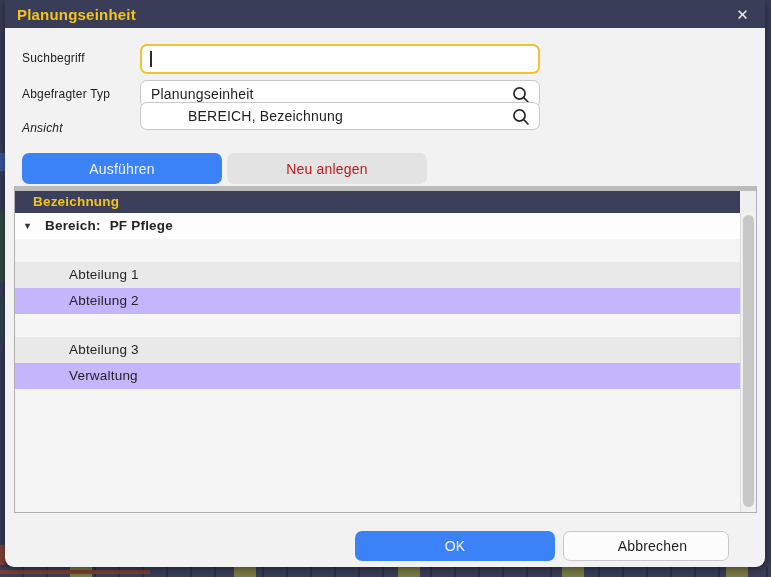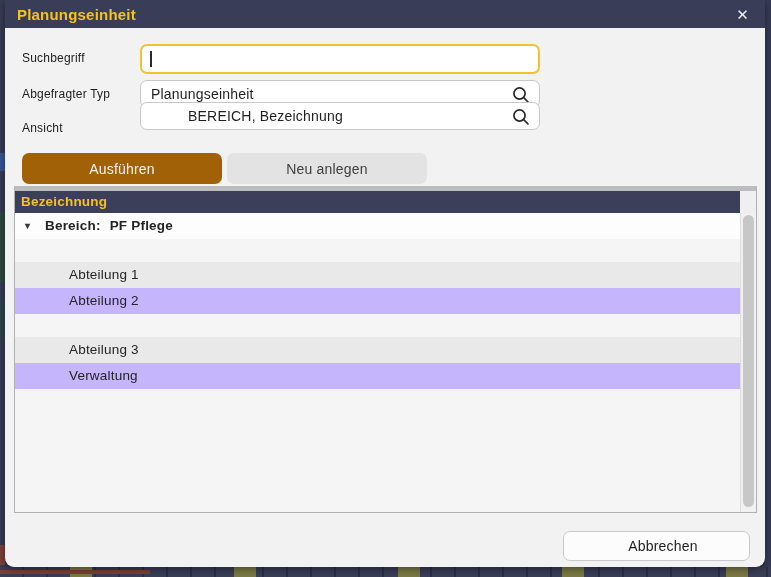--- a/index.html
+++ b/index.html
@@ -41,58 +41,58 @@
     display: flex; align-items: center; padding: 0 12px;
   }
   .title { color: #f5c31d; font-weight: bold; font-size: 15px; }
   .close {
     margin-left: auto; color: #eceef2; font-size: 15px; line-height: 1;
     cursor: pointer; padding: 2px 4px;
   }
 
   
   .flabel { position: absolute; font-size: 12px; color: #1c1c1c; left: 17px; }
-  .l1 { top: 51px; } .l2 { top: 87px; } .l3 { top: 121px; }
+  .l1 { top: 51px; } .l2 { top: 87px; } .l3 { top: 121px; font-style: italic; }
   .field {
     position: absolute; left: 135px; width: 400px; height: 28px;
     background: #ffffff; border: 1px solid #c9c9c9; border-radius: 7px;
     font-size: 14px; color: #1e1e1e; line-height: 26px; padding: 0 30px 0 10px;
     white-space: nowrap; overflow: hidden;
   }
   .field.focused {
     top: 44px; height: 30px; border: 2px solid #f2c230; line-height: 26px;
   }
   .f2 { top: 80px; } .f3 { top: 102px; padding-left: 47px; }
   .caret { position: absolute; left: 8px; top: 5px; width: 1.5px; height: 16px; background: #2b2b2b; }
   .mag { position: absolute; right: 8px; top: 4px; width: 20px; height: 20px; cursor: pointer; }
 
   
   .btn {
     position: absolute; height: 31px; border-radius: 7px; border: none;
     font-family: inherit; font-size: 14px; letter-spacing: 0.2px;
     display: flex; align-items: center; justify-content: center; cursor: pointer;
   }
-  .btn-dark  { background: #a16207; color: #f2f2f5; }
-  .btn-light { background: #e3e3e3; color: #404040; }
+  .btn-dark  { background: #3b82f6; color: #f2f2f5; }
+  .btn-light { background: #e3e3e3; color: #b91c1c; }
   .btn-white { background: #fcfcfc; color: #1e1e1e; border: 1px solid #c9c9c9; }
   .b-exec { left: 17px;  top: 153px; width: 200px; }
   .b-new  { left: 222px; top: 153px; width: 200px; }
   .b-ok   { left: 350px; top: 531px; width: 200px; height: 30px; }
-  .b-cancel { left: 558px; top: 531px; width: 187px; height: 30px; padding-left: 13px; }
+  .b-cancel { left: 558px; top: 531px; width: 166px; height: 30px; padding-left: 13px; }
 
   
   .table-wrap {
     position: absolute; left: 9px; top: 186px; width: 743px; height: 327px;
     border: 1px solid #b0b0b0; border-top: 5px solid #bcbcbc;
     background: #f5f5f5; overflow: hidden;
   }
   .thead { display: flex; height: 22px; }
   .th {
     flex: 1; background: #3b3f5a; color: #f5c31d; font-weight: bold;
-    font-size: 13.5px; line-height: 22px; padding-left: 6px;
+    font-size: 13.5px; line-height: 22px; padding-left: 18px;
   }
   .th-corner { width: 16px; background: #efefef; }
   .tbody { position: absolute; left: 0; top: 22px; right: 16px; bottom: 0; }
   .row { height: 26px; font-size: 13.5px; color: #242424; line-height: 26px; position: relative; }
   .row-group { background: #fdfdfd; font-weight: bold; padding-left: 30px; }
   .expander { position: absolute; left: 10px; top: 0; font-size: 10px; color: #3a3a3a; cursor: pointer; }
   .group-val { margin-left: 9px; }
   .row-child { padding-left: 54px; }
   .shade-a { background: #e9e9e9; margin-top: 23px; }
   .shade-b { background: #c4b5fd; }
@@ -170,15 +170,16 @@
       <div class="row row-child shade-b">Abteilung 2</div>
       <div class="row row-child shade-a">Abteilung 3</div>
       <div class="row row-child shade-b">Verwaltung</div>
     </div>
 
     <div class="vtrack">
       <div class="vthumb"></div>
     </div>
   </div>
 
+  <div class="btn btn-dark b-ok">OK</div>
   <div class="btn btn-white b-cancel">Abbrechen</div>
 
 </div>
 
 </body></html>

